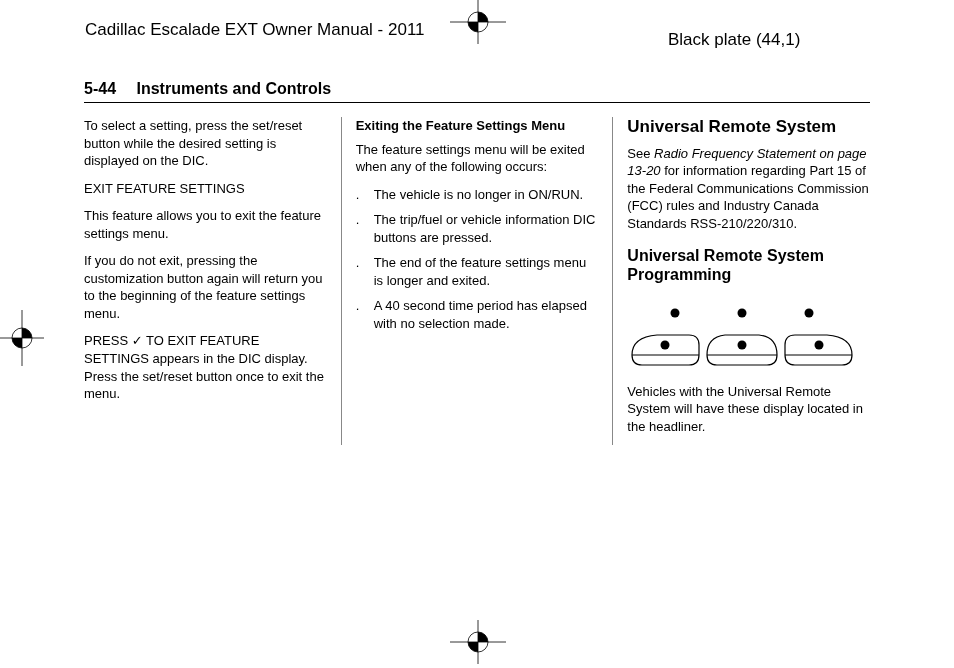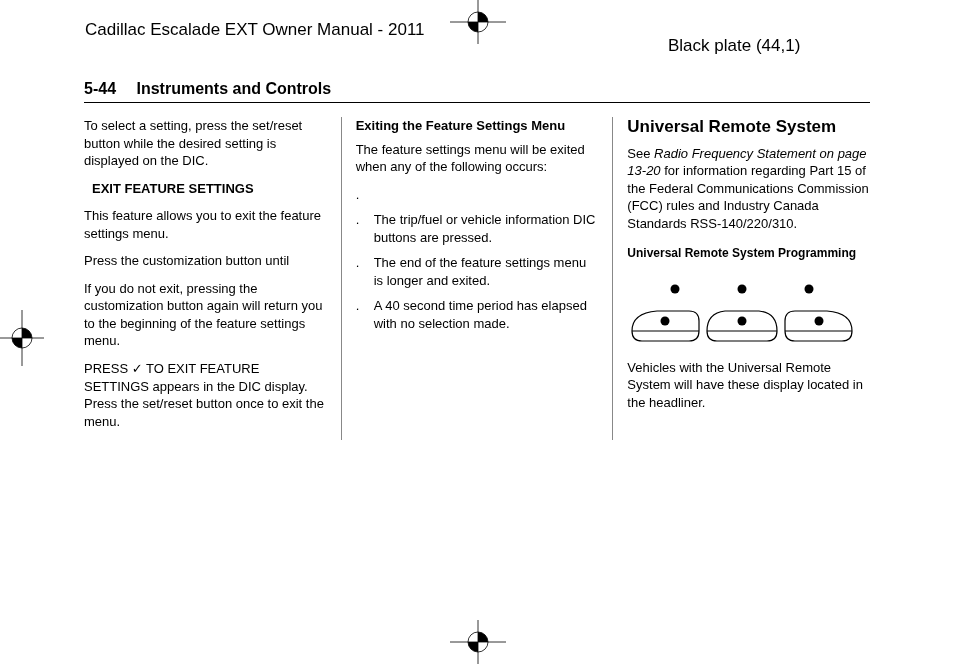--- a/index.html
+++ b/index.html
@@ -18,21 +18,21 @@
     font-size: 17px;
   }
   .header-left {
     position: absolute;
     left: 85px;
     top: 20px;
   }
   .header-right {
     position: absolute;
     left: 668px;
-    top: 36px;
+    top: 30px;
   }
   .reg-top {
     position: absolute;
     left: 450px;
     top: 0;
   }
   .reg-left {
     position: absolute;
     left: 0;
     top: 310px;
@@ -66,24 +66,24 @@
   .col.mid {
     border-left: 1px solid #888;
     padding-left: 14px;
   }
   .col.right {
     border-left: 1px solid #888;
     padding-left: 14px;
     padding-right: 0;
   }
   p { margin: 0 0 10px 0; }
-  .b { font-weight: bold; margin-left: 8px; }
+  .b { font-weight: normal; }
   .h-sub { font-weight: bold; margin: 0 0 6px 0; }
   .h1-right { font-weight: bold; font-size: 17px; margin: 0 0 8px 0; line-height:1.15;}
-  .h2-right { font-weight: bold; font-size: 12px; margin: 14px 0 8px 0; line-height:1.2;}
+  .h2-right { font-weight: bold; font-size: 16px; margin: 14px 0 8px 0; line-height:1.2;}
   .ital { font-style: italic; }
   .check { font-family: Arial; }
   ul.bullets {
     list-style: none;
     padding: 0;
     margin: 0;
   }
   ul.bullets li {
     display: flex;
     margin-bottom: 8px;
@@ -135,53 +135,53 @@
   <span class="page-number">5-44</span>
   <span>Instruments and Controls</span>
 </div>
 
 <div class="columns">
 
   <div class="col">
     <p>To select a setting, press the set/reset button while the desired setting is displayed on the DIC.</p>
     <p class="b">EXIT FEATURE SETTINGS</p>
     <p>This feature allows you to exit the feature settings menu.</p>
-    <p>Press the customization button until</p>
     <p>If you do not exit, pressing the customization button again will return you to the beginning of the feature settings menu.</p>
     <p>
       <span>PRESS </span><span class="check">✓</span><span> TO EXIT FEATURE SETTINGS appears in the DIC display. Press the set/reset button once to exit the menu.</span>
     </p>
   </div>
 
   <div class="col mid">
     <p class="h-sub">Exiting the Feature Settings Menu</p>
     <p>The feature settings menu will be exited when any of the following occurs:</p>
     <ul class="bullets">
       <li>
           <span class="dot">.</span>
+          <span>The vehicle is no longer in ON/RUN.</span>
         </li>
       <li>
           <span class="dot">.</span>
           <span>The trip/fuel or vehicle information DIC buttons are pressed.</span>
         </li>
       <li>
           <span class="dot">.</span>
           <span>The end of the feature settings menu is longer and exited.</span>
         </li>
       <li>
           <span class="dot">.</span>
           <span>A 40 second time period has elapsed with no selection made.</span>
         </li>
     </ul>
   </div>
 
   <div class="col right">
     <p class="h1-right">Universal Remote System</p>
     <p>
-      <span>See </span><span class="ital">Radio Frequency Statement on page 13‑20</span><span> for information regarding Part 15 of the Federal Communications Commission (FCC) rules and Industry Canada Standards RSS-140/220/310.</span>
+      <span>See </span><span class="ital">Radio Frequency Statement on page 13‑20</span><span> for information regarding Part 15 of the Federal Communications Commission (FCC) rules and Industry Canada Standards RSS-210/220/310.</span>
     </p>
     <p class="h2-right">Universal Remote System Programming</p>
 
     <div class="remote-svg">
       <svg width="230" height="80" viewBox="0 0 230 80">
 
         <g stroke="#000" stroke-width="1.2" fill="#fff">
 
           <path d="M5 62 Q5 44 30 42 L62 42 Q72 42 72 52 L72 62 Q72 72 62 72 L15 72 Q5 72 5 62 Z"></path>
           <line x1="5" y1="62" x2="72" y2="62"></line>

